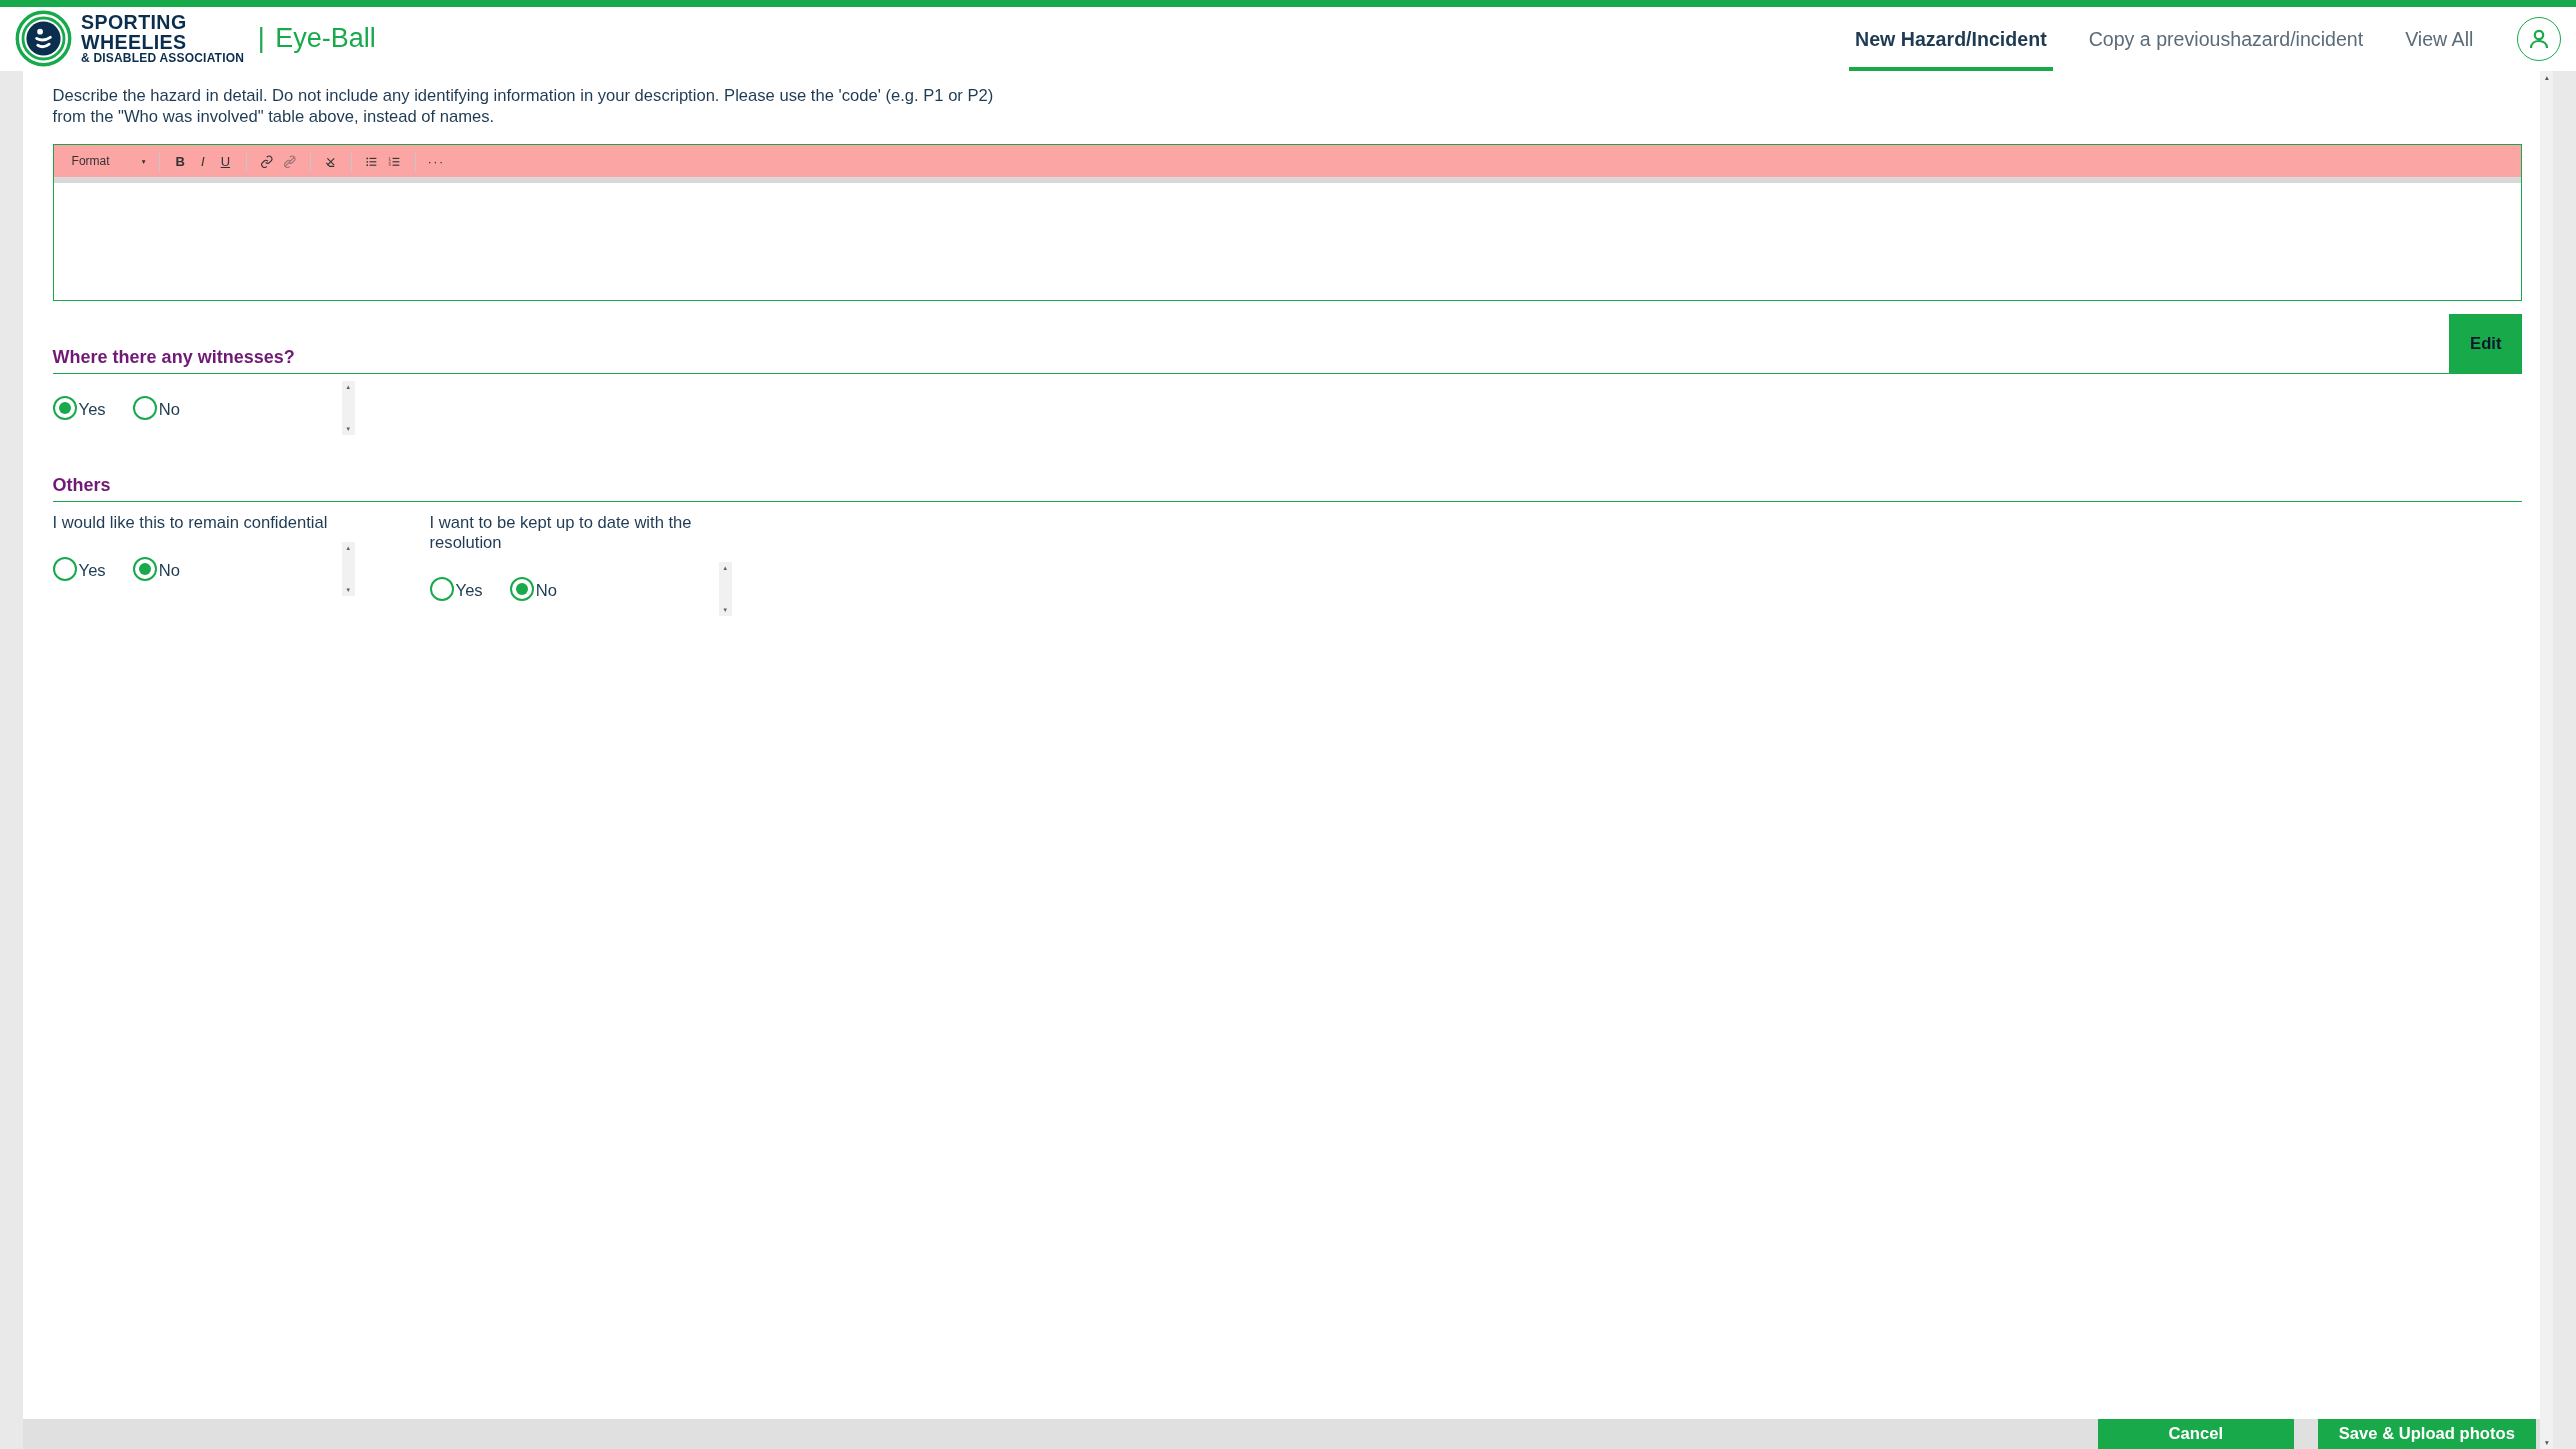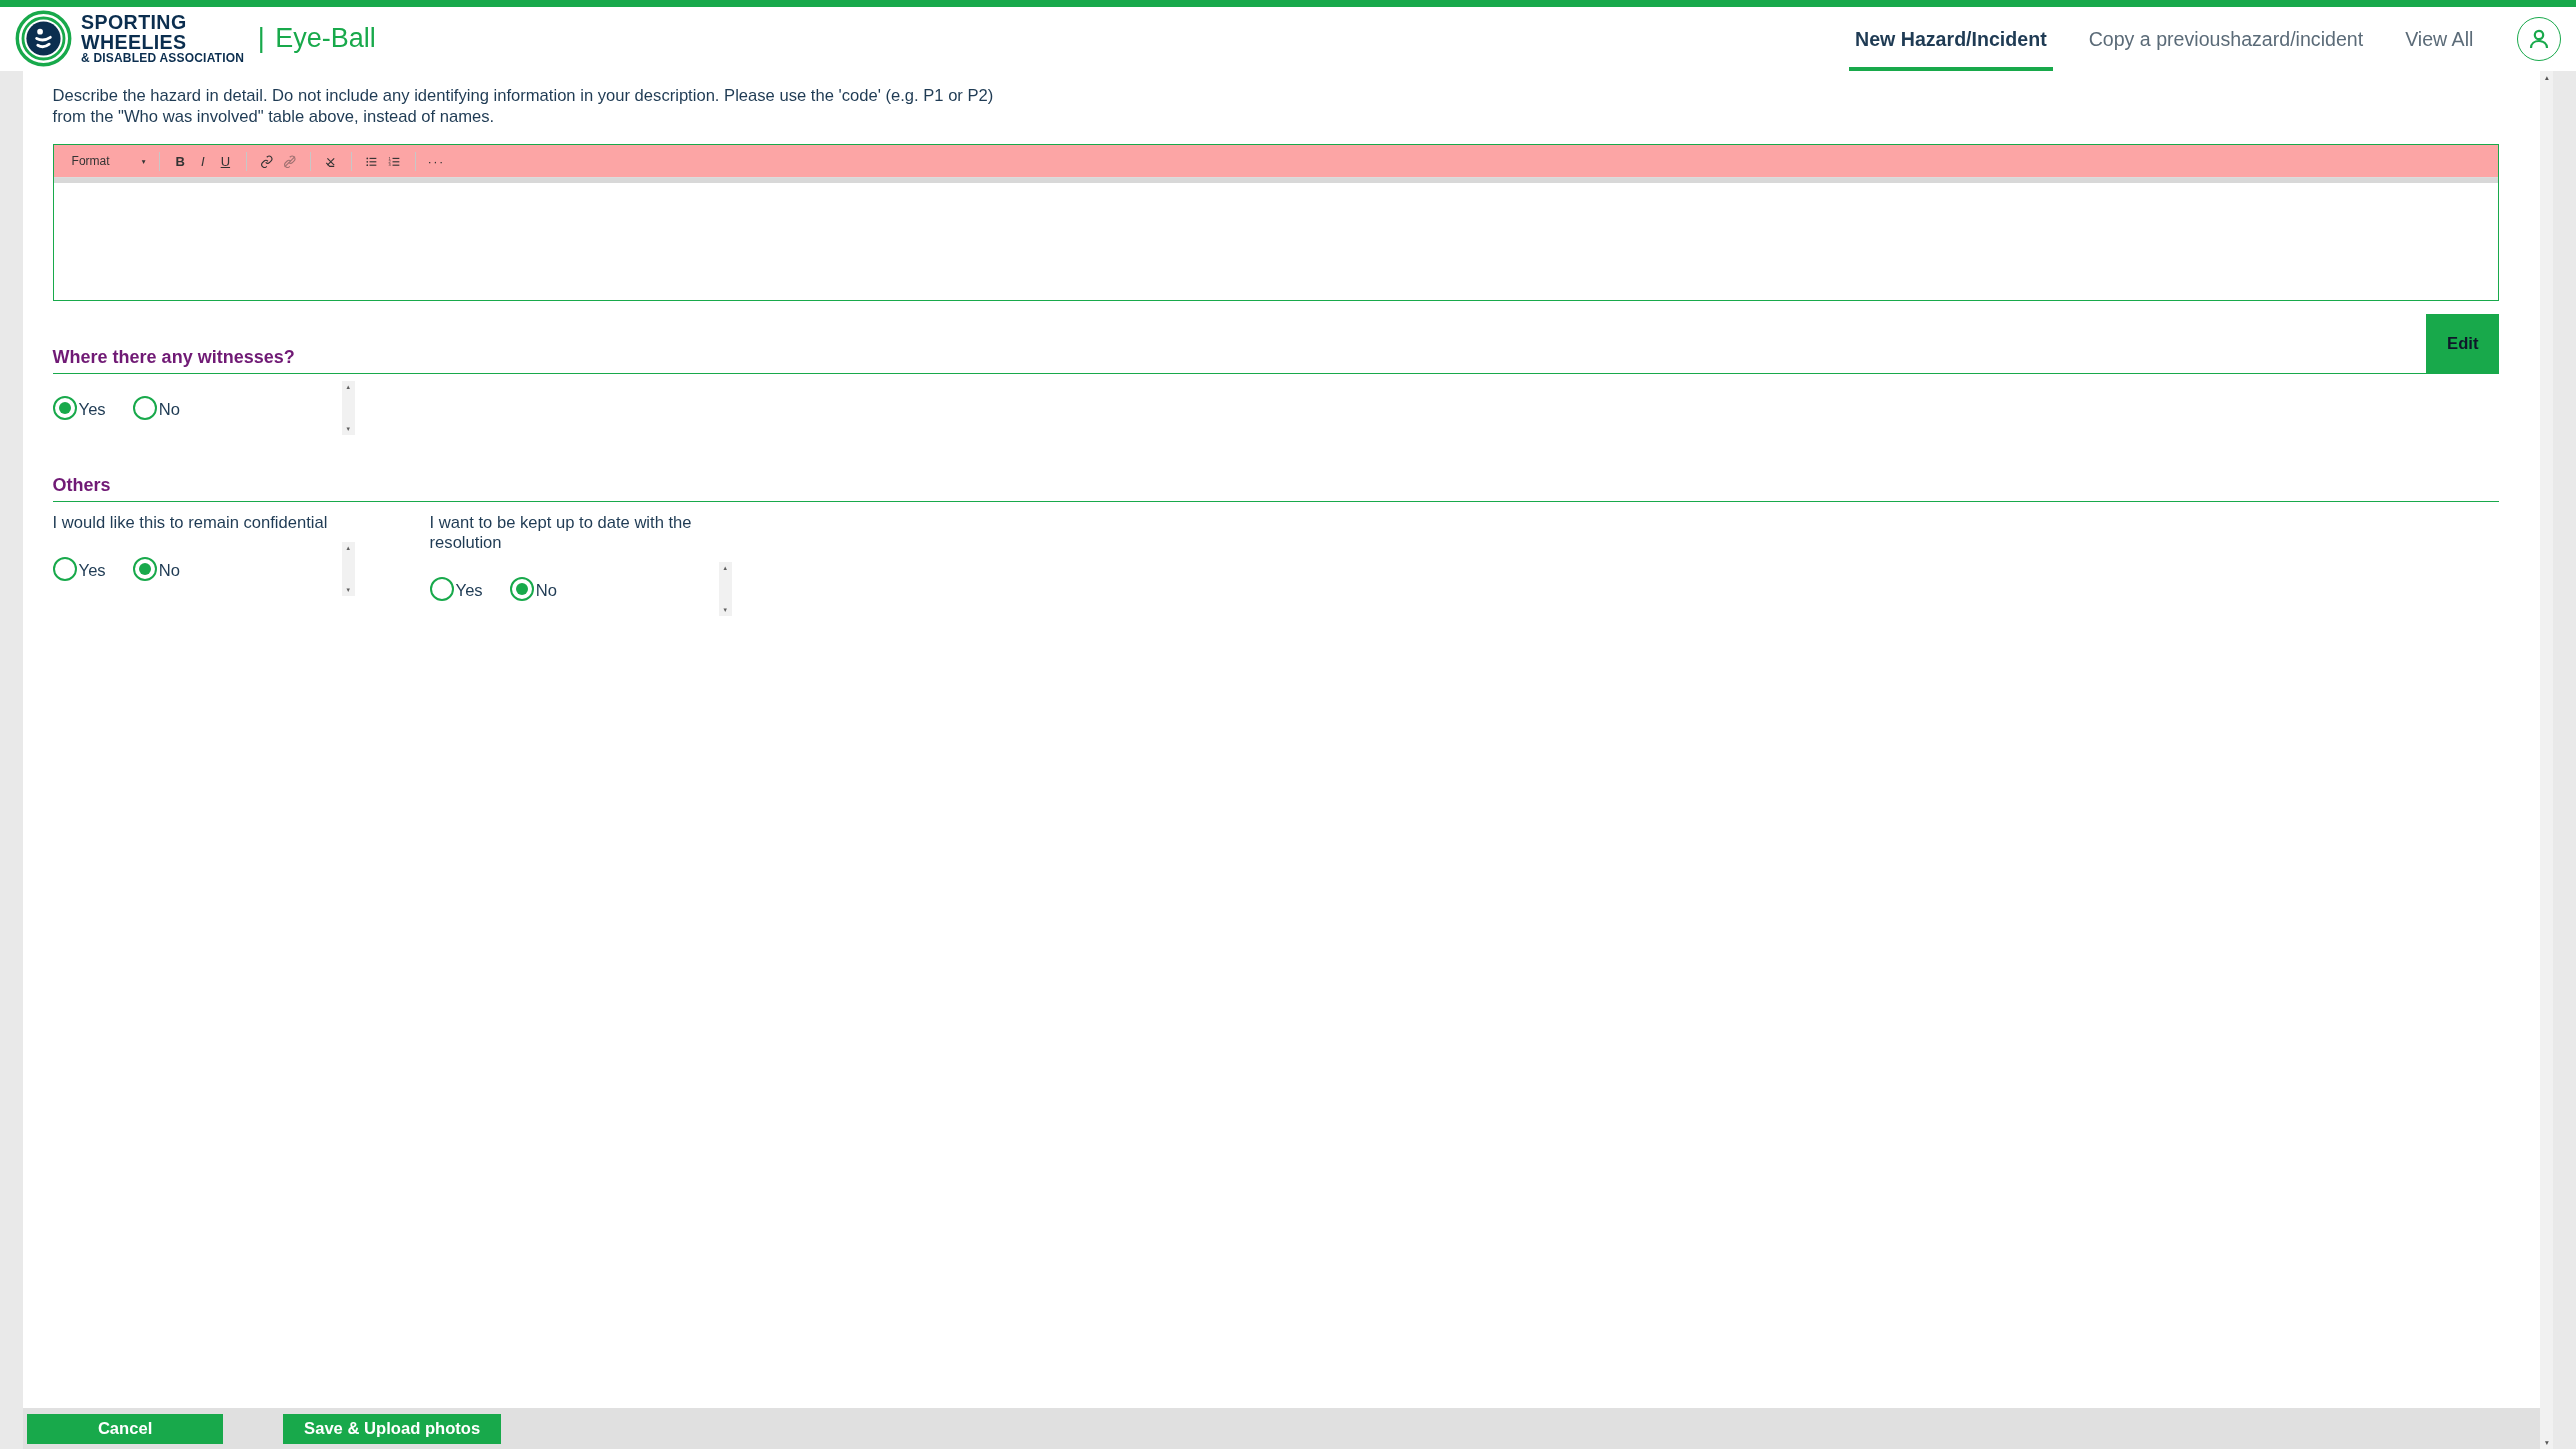--- a/index.html
+++ b/index.html
@@ -62,21 +62,21 @@
     padding-top: 13.6px;
   }
   .outer-scroll {
      position: absolute; right: 0; top: 0; bottom: 0; width: 13px;
      background: #f1f1f1; display: flex; flex-direction: column; align-items: center;
   }
   .outer-scroll .arrow { height: 13px; width: 100%; display:flex; align-items:center; justify-content:center; font-size:7.5px; color:#555; cursor:pointer;}
   .outer-scroll .track { flex:1; position: relative; }
   .outer-scroll .thumb { position:absolute; left:0.8px; right:0.8px; top:302px; height:151px; background:#c7c7c7; }
 
-  .inner { padding: 0 30px 0 30px; margin-right: 24px; height: 100%; position: relative; }
+  .inner { padding: 0 30px 0 30px; margin-right: 1px; height: 100%; position: relative; }
 
   .instruction {
     font-size: 16.6px; color: #1f3b54; line-height: 1.3; margin: 0 0 16.6px 0;
     max-width: 974px;
   }
 
   
   .rte {
     border: 1.5px solid #18a94b;
     margin-bottom: 13.6px;
@@ -125,23 +125,23 @@
   .radio-label { font-size:16.6px; color:#1f3b54; }
 
   .others-section { margin-top: 45px; }
   .two-col { display:flex; gap: 60px; margin-top: 10.6px; }
   .col { flex: 0 0 317px; }
   .col .question { font-size:16.6px; color:#1f3b54; margin-bottom: 13.6px; }
   .col .radio-box { width: 302px; }
 
   
   .footer {
-    height: 41px; background:#e0e0e0;
-    display:flex; align-items:center; justify-content:flex-start;
-    padding: 0 4.5px; gap: 60px;
+    height: 30px; background:#e0e0e0;
+    display:flex; align-items:center; justify-content:flex-end;
+    padding: 0 4.5px; gap: 24px;
     margin-right: 13px;
   }
   .footer .btn {
     min-width: 196px; height:30px; background:#18a94b; color:#fff; border:none;
     font-size:16.6px; font-weight:600; cursor:pointer; padding: 0 21px;
     display:flex; align-items:center; justify-content:center;
   }
   .footer .btn.cancel { min-width: 196px; }
 
 </style>

